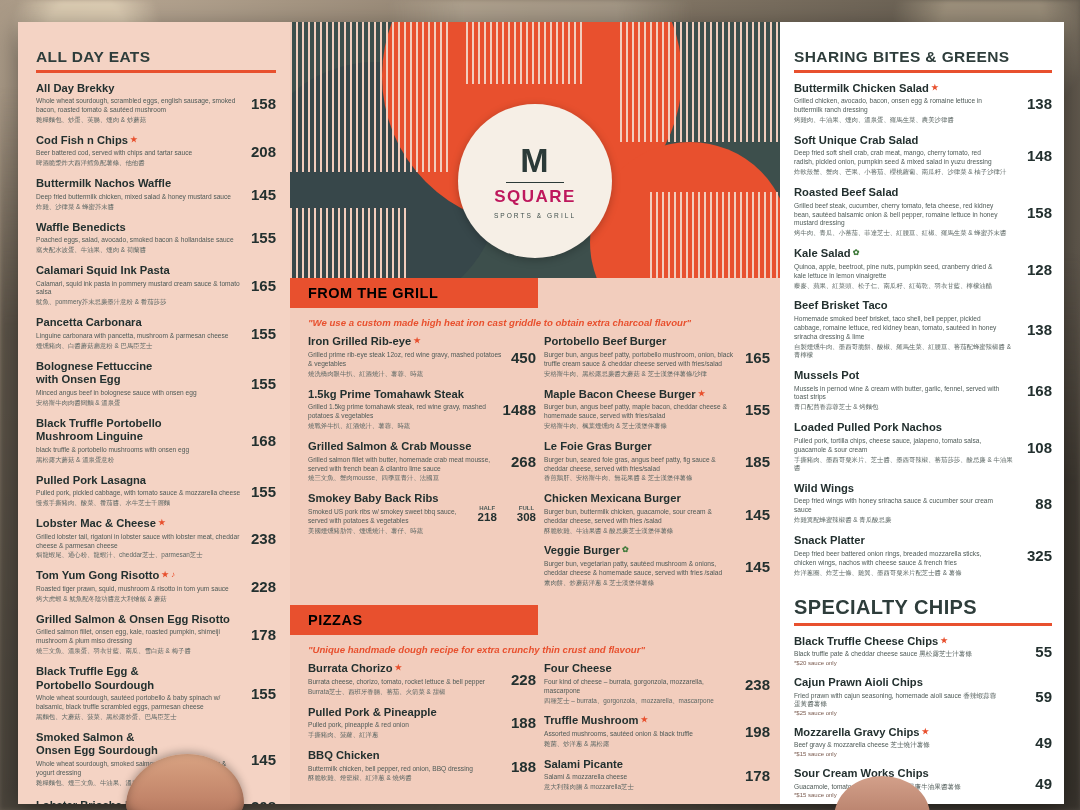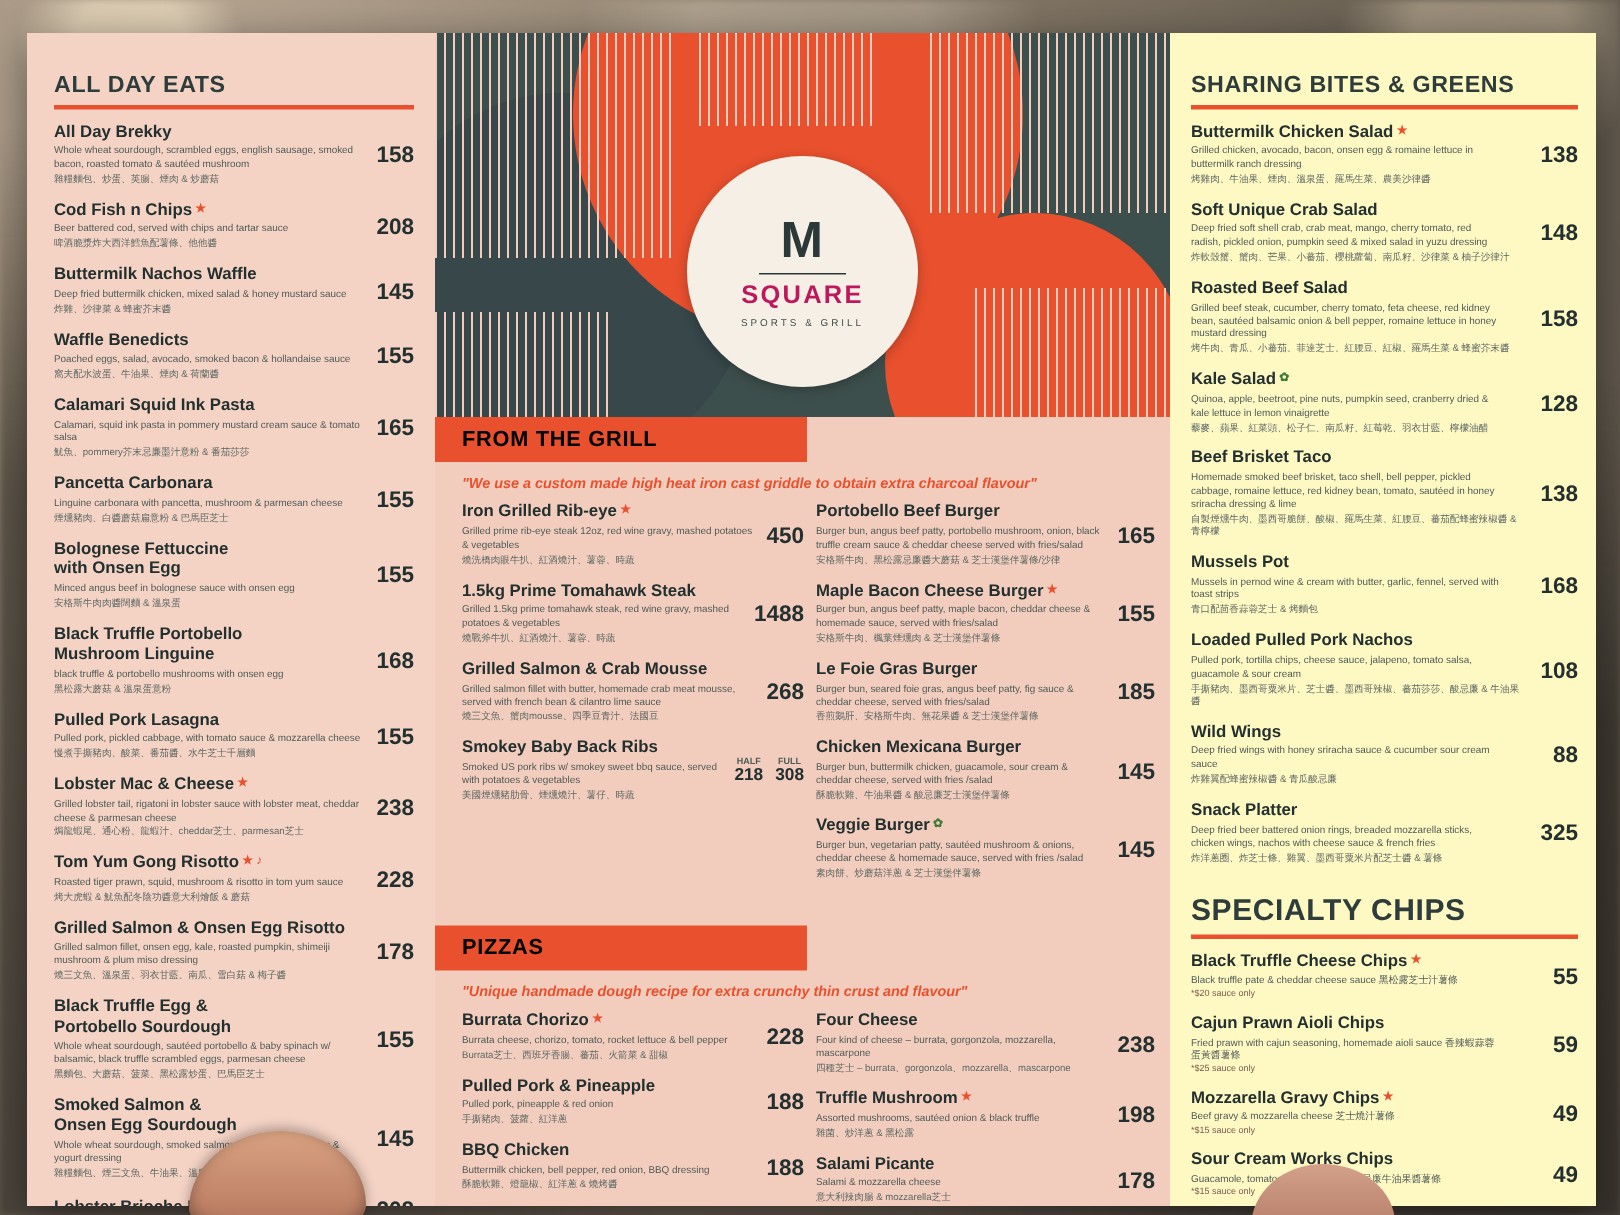--- a/index.html
+++ b/index.html
@@ -42,21 +42,21 @@
   
   .menu {
     position:absolute; left:18px; top:22px; width:1046px; height:782px;
     background:#f2cdbd;
     box-shadow:0 6px 26px rgba(0,0,0,.45);
     display:flex;
     overflow:hidden;
   }
   .col-left { width:272px; background:#f4d3c4; padding:26px 14px 8px 18px; position:relative; }
   .col-mid  { width:490px; position:relative; background:#f2cdbd; }
-  .col-right{ width:284px; background:#fef9c3; padding:26px 12px 8px 14px; position:relative; }
+  .col-right{ width:284px; background:#ffffff; padding:26px 12px 8px 14px; position:relative; }
 
   .sec-title {
     font-size:15.5px; font-weight:bold; color:#2e3d3b; letter-spacing:.4px;
   }
   .sec-rule { height:2.5px; background:#e8502e; margin:4px 0 9px 0; }
 
   .item { display:flex; align-items:center; margin-bottom:9.5px; }
   .item-body { flex:1; padding-right:6px; }
   .item-name {
     font-size:11.2px; font-weight:bold; color:#23302f; line-height:1.22;
@@ -111,21 +111,21 @@
   }
   .quote {
     color:#e8502e; font-style:italic; font-size:9.6px; line-height:1.4;
     padding:8px 18px 6px 18px; font-weight:bold;
   }
   .grill-grid { display:flex; padding:0 10px 0 18px; }
   .grill-col { width:232px; }
   .grill-col.right { width:238px; padding-left:8px; }
   .pizza-grid { display:flex; padding:0 10px 0 18px; }
 
-  .half-full { display:flex; gap:8px; text-align:center; }
+  .half-full { display:flex; gap:20px; text-align:center; }
   .hf-col { font-size:6px; color:#4e5a57; font-weight:bold; }
   .hf-col b { display:block; font-size:11.5px; color:#23302f; }
 
   .chips-note { font-size:6px; color:#7a5b4f; margin-top:1px; }
   .sec-gap { height:10px; }
 </style>
 </head>
 <body>
 
 <div class="photo-bg"></div>
@@ -371,21 +371,21 @@
             <div class="item-body">
               <div class="item-name">Veggie Burger<span class="veg"> ✿</span></div>
               <div class="item-desc">Burger bun, vegetarian patty, sautéed mushroom &amp; onions, cheddar cheese &amp; homemade sauce, served with fries /salad</div>
               <div class="item-cn">素肉餅、炒蘑菇洋蔥 &amp; 芝士漢堡伴薯條</div>
             </div>
             <div class="price">145</div>
           </div>
         </div>
     </div>
 
-    <div class="band" style="margin-top:20px">PIZZAS</div>
+    <div class="band" style="margin-top:8px">PIZZAS</div>
     <div class="quote">"Unique handmade dough recipe for extra crunchy thin crust and flavour"</div>
     <div class="pizza-grid">
       <div class="grill-col" id="pizza-left">
           <div class="item">
             <div class="item-body">
               <div class="item-name">Burrata Chorizo<span class="star"> ★</span></div>
               <div class="item-desc">Burrata cheese, chorizo, tomato, rocket lettuce &amp; bell pepper</div>
               <div class="item-cn">Burrata芝士、西班牙香腸、蕃茄、火箭菜 &amp; 甜椒</div>
             </div>
             <div class="price">228</div>

